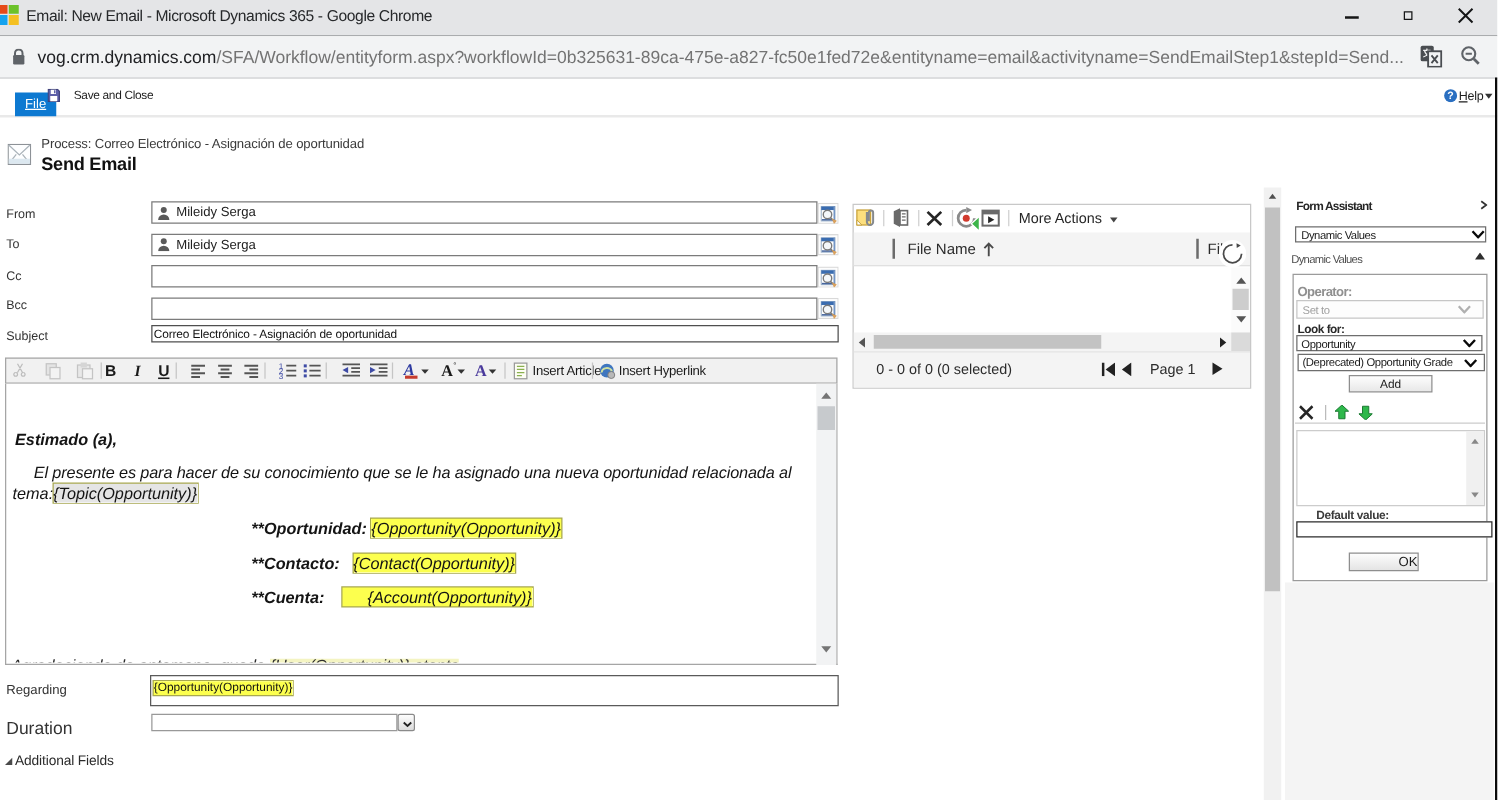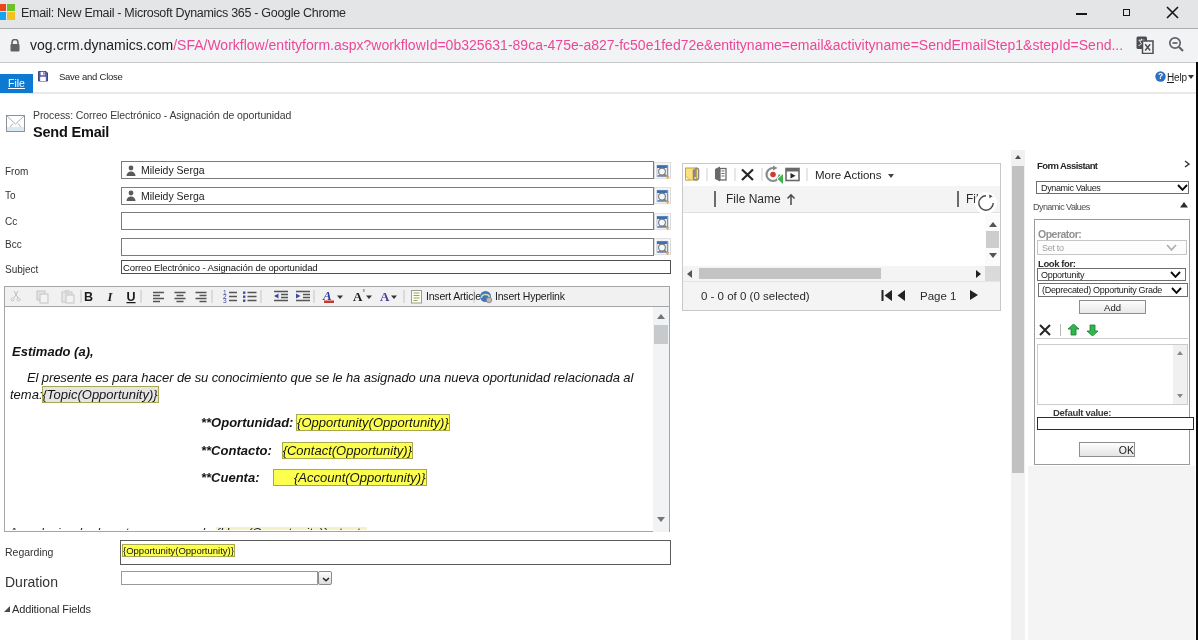--- a/index.html
+++ b/index.html
@@ -23,38 +23,38 @@
 <div class="abs" style="left:1122.5px;top:8.5px;width:7px;height:7.5px;border:1.6px solid #151617;"></div>
 <svg class="abs" style="left:1166px;top:6px;" width="13" height="13" viewBox="0 0 13 13">
     <path d="M1 1 L12 12 M12 1 L1 12" stroke="#151617" stroke-width="1.6"></path>
   </svg>
 
 <div class="abs" style="left:0;top:29px;width:1198px;height:34px;background:#f2f3f4;border-bottom:1px solid #c6c8ca;"></div>
 <svg class="abs" style="left:10px;top:39px;" width="10" height="13" viewBox="0 0 10 13">
     <path d="M2 5 V3.5 a3 3 0 0 1 6 0 V5" fill="none" stroke="#5f6368" stroke-width="1.6"></path>
     <rect x="0.5" y="5" width="9" height="7.5" rx="1" fill="#5f6368"></rect>
   </svg>
-<div class="abs" style="left:30px;top:37px;font-size:14px;color:#202124;white-space:nowrap;">vog.crm.dynamics.com<span style="color:#ec4899;">/SFA/Workflow/entityform.aspx?workflowId=0b325631-89ca-475e-a827-fc50e1fed72e&amp;entityname=email&amp;activityname=SendEmailStep1&amp;stepId=Send...</span></div>
+<div class="abs" style="left:30px;top:37px;font-size:14px;color:#202124;white-space:nowrap;">vog.crm.dynamics.com<span style="color:#737373;">/SFA/Workflow/entityform.aspx?workflowId=0b325631-89ca-475e-a827-fc50e1fed72e&amp;entityname=email&amp;activityname=SendEmailStep1&amp;stepId=Send...</span></div>
 
 <svg class="abs" style="left:1136px;top:36px;" width="18" height="18" viewBox="0 0 18 18">
 <rect x="0.5" y="0.5" width="10.5" height="12.5" rx="1.5" fill="#4a4d51"></rect>
 <path d="M2.5 4.2 h6 M5.5 2.8 v1.6 M7.6 4.4 c-0.4 2.2 -2.6 4.4 -5 5.2 M3.6 4.4 c0.5 2.2 2.5 4.2 4.8 5" stroke="#f1f1f1" stroke-width="1" fill="none"></path>
 <rect x="6.5" y="5" width="10.5" height="12.5" fill="#f2f3f4" stroke="#4a4d51" stroke-width="1.5"></rect>
 <path d="M9.2 8.3 L14.2 14.5 M14.2 8.3 L9.2 14.5" stroke="#4a4d51" stroke-width="1.5"></path>
 </svg>
 
 <svg class="abs" style="left:1168px;top:36px;" width="17" height="17" viewBox="0 0 17 17">
 <circle cx="7" cy="7" r="5.2" fill="none" stroke="#5f6368" stroke-width="1.7"></circle>
 <line x1="4.5" y1="7" x2="9.5" y2="7" stroke="#5f6368" stroke-width="1.7"></line>
 <line x1="11" y1="11" x2="15" y2="15" stroke="#5f6368" stroke-width="2.2"></line>
 </svg>
 
 <div class="abs" style="left:0;top:63px;width:1198px;height:34px;background:#fff;"></div>
 <div class="abs" style="left:0;top:92px;width:1198px;height:1.5px;background:#e9e9e9;"></div>
-<div class="abs" style="left:0;top:74px;width:33px;height:19px;background:#0d79d1;color:#fff;font-size:10.5px;text-align:center;line-height:19px;text-decoration:underline;">File</div>
+<div class="abs" style="left:12px;top:74px;width:33px;height:19px;background:#0d79d1;color:#fff;font-size:10.5px;text-align:center;line-height:19px;text-decoration:underline;">File</div>
 
 <svg class="abs" style="left:37.5px;top:71px;" width="10" height="10.5" viewBox="0 0 10 10.5">
 <path d="M0.5 0.5 h7.5 l1.5 1.5 v8 h-9 z" fill="#5d5fa8" stroke="#41437d" stroke-width="1"></path>
 <rect x="2.2" y="5.8" width="5.6" height="4.2" fill="#fff"></rect>
 <rect x="2.6" y="0.8" width="4.2" height="3.4" fill="#fdfdfd"></rect>
 <rect x="5.2" y="1.2" width="1.2" height="2.4" fill="#5d5fa8"></rect>
 </svg>
 <div class="abs" style="left:59px;top:71px;font-size:9.5px;letter-spacing:-0.25px;color:#1e1e1e;">Save and Close</div>
 
 <svg class="abs" style="left:1155px;top:71px;" width="11" height="11" viewBox="0 0 11 11">

